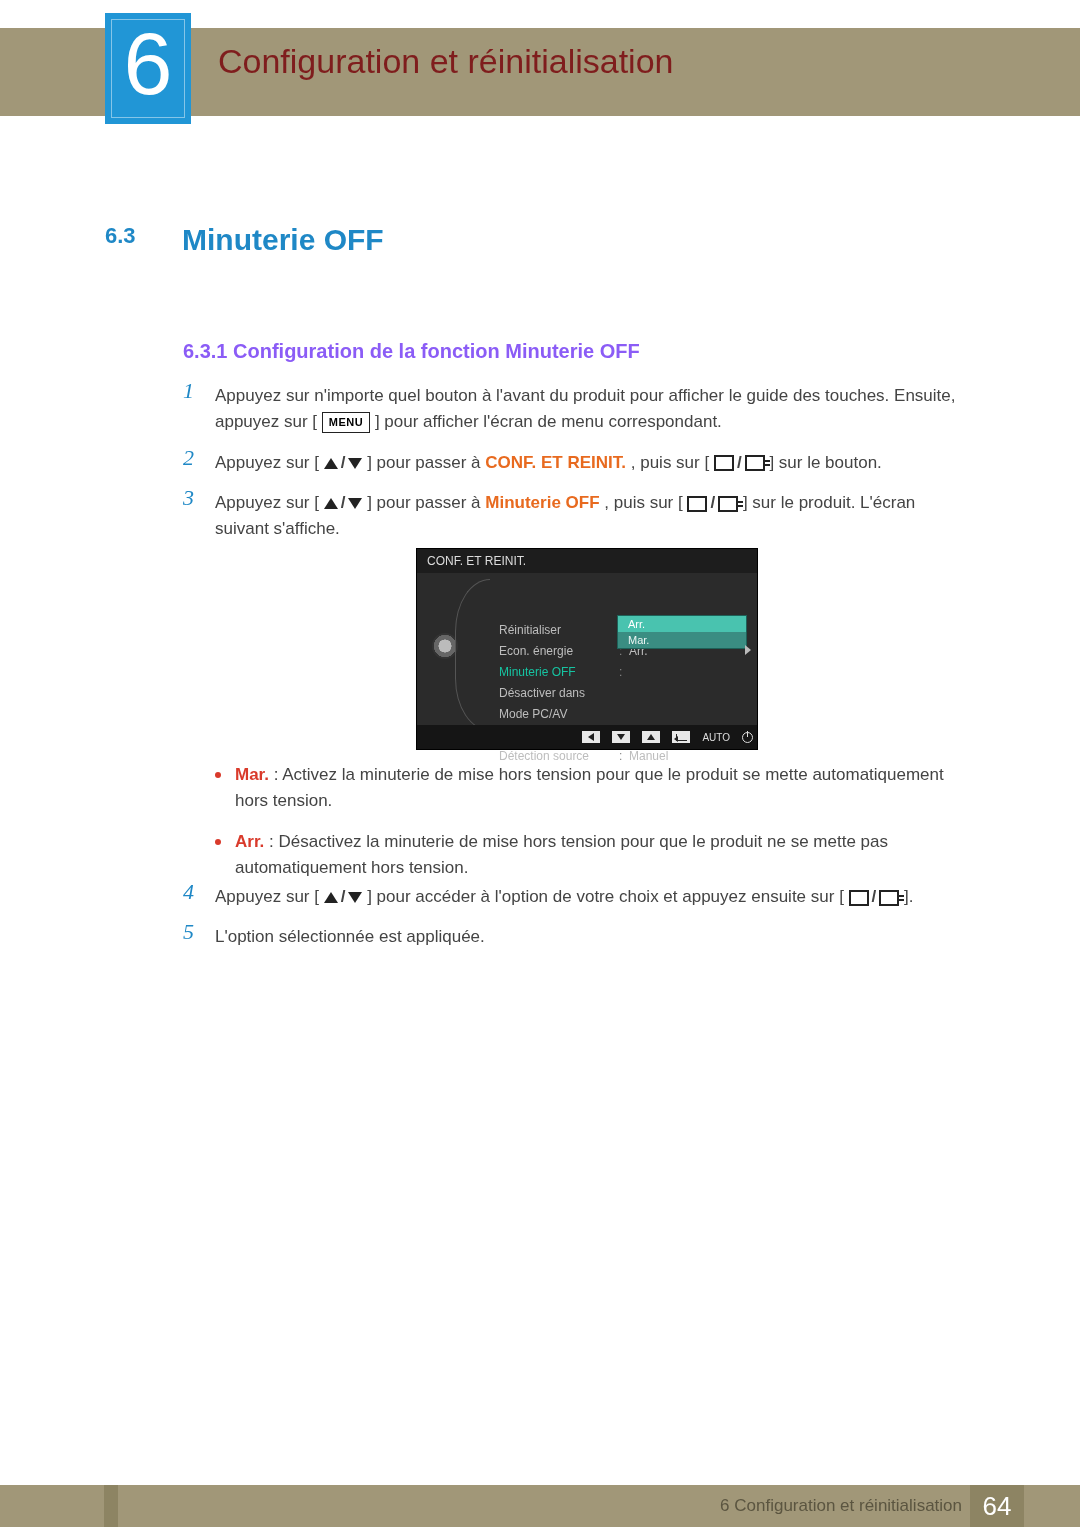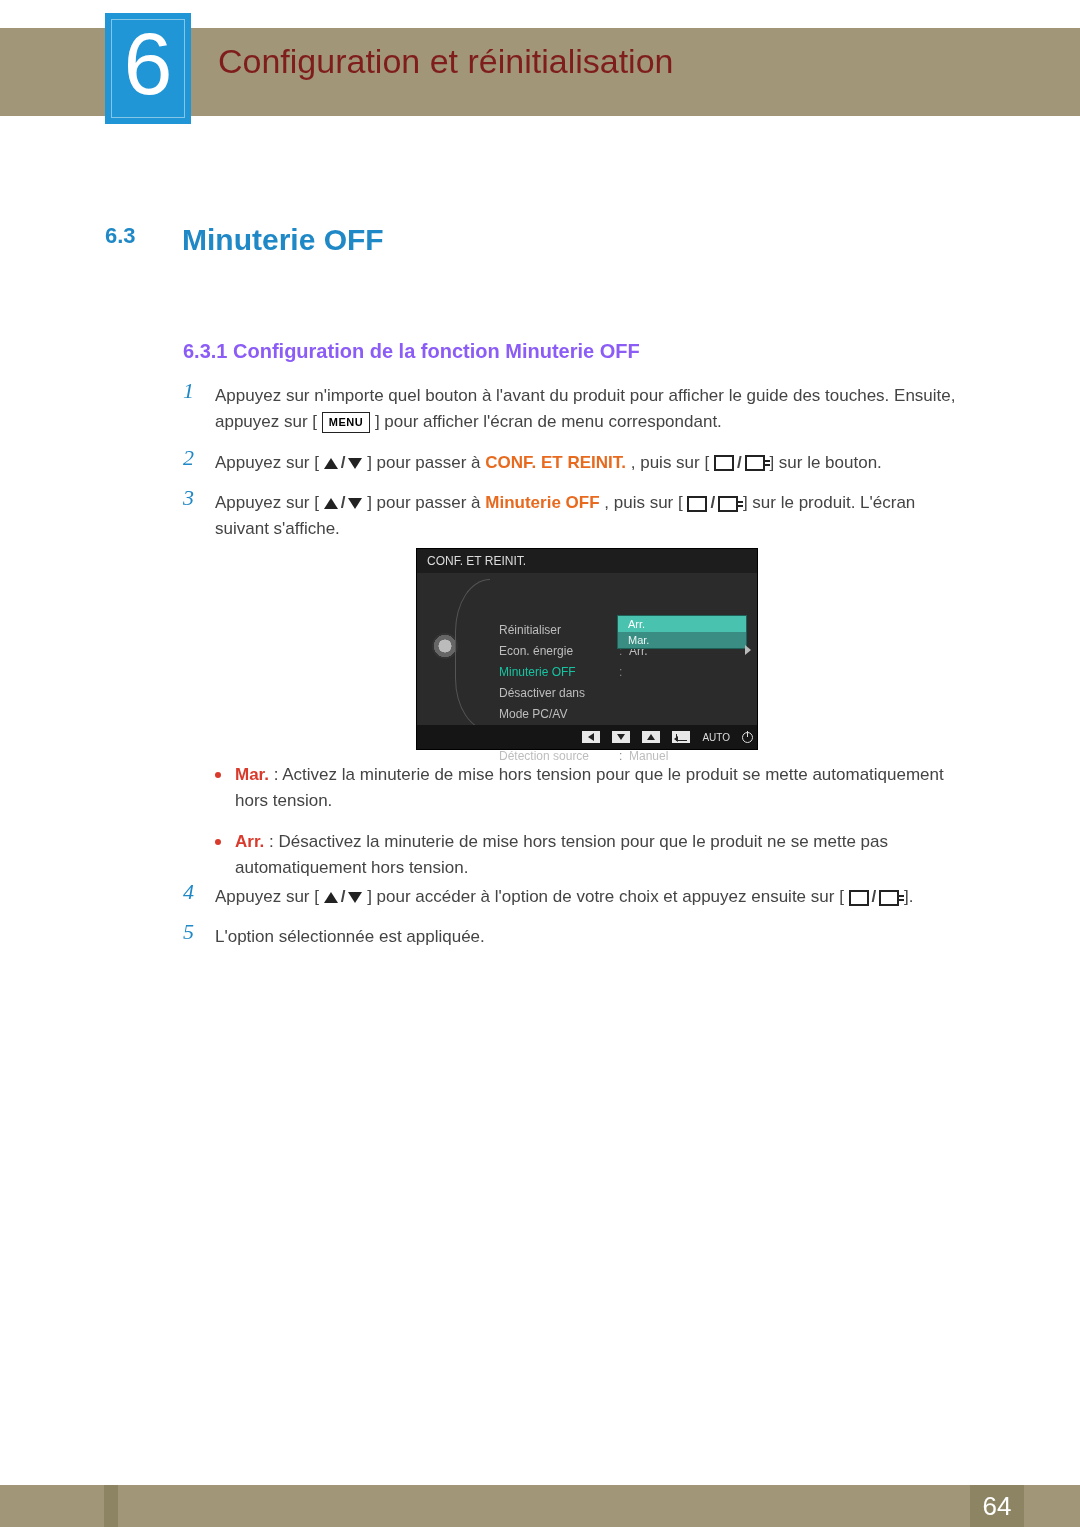--- a/index.html
+++ b/index.html
@@ -502,14 +502,15 @@
       </div>
     </div>
     <div class="step">
       <div class="step-num">5</div>
       <div class="step-text">L'option sélectionnée est appliquée.</div>
     </div>
   </div>
 
   <div class="footer-bar"></div>
   <div class="footer-left-stub"></div>
+  <div class="footer-text">6 Configuration et réinitialisation</div>
   <div class="page-badge">64</div>
 </div>
 
 </body></html>

